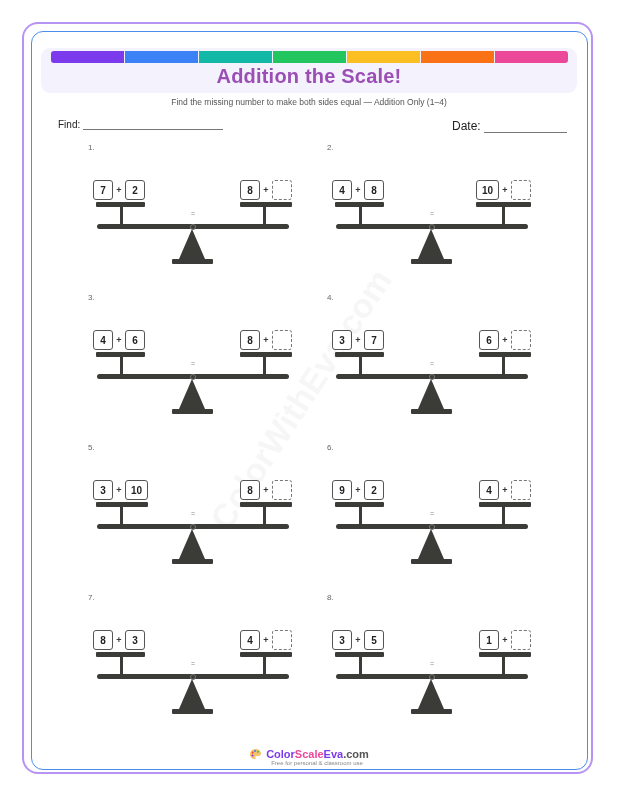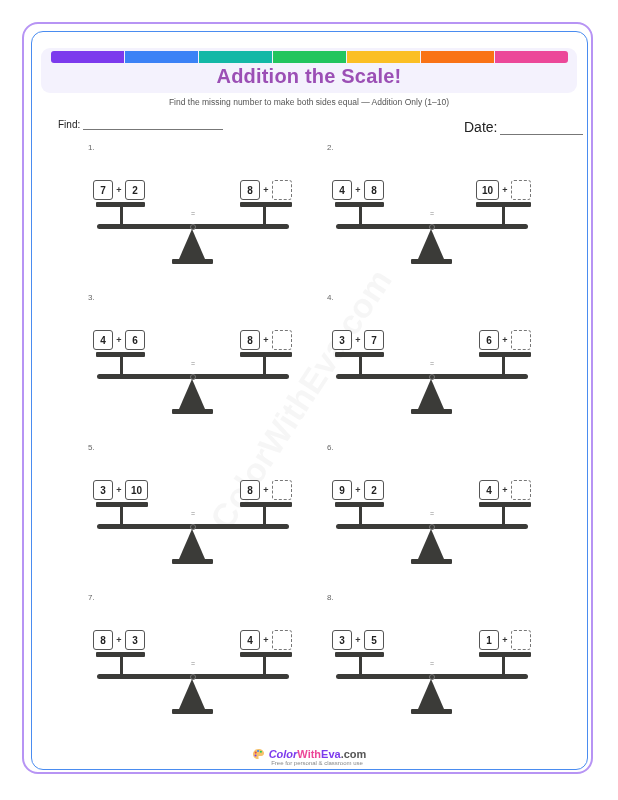--- a/index.html
+++ b/index.html
@@ -13,21 +13,21 @@
                  background:#f4f2fd; border-radius:9px; }
   .rainbow { position:absolute; left:51px; top:51px; width:517px; height:12px; display:flex; gap:1px; }
   .rainbow span { flex:1; height:12px; }
   .rainbow span:first-child { border-radius:3px 0 0 3px; }
   .rainbow span:last-child { border-radius:0 3px 3px 0; }
   .title { position:absolute; left:0; width:618px; top:65px; text-align:center;
            font-size:20px; font-weight:bold; color:#9b4fb5; letter-spacing:0.2px; }
   .subtitle { position:absolute; left:0; width:618px; top:97px; text-align:center;
               font-size:8.5px; color:#555; }
   .name-line { position:absolute; left:58px; top:119px; font-size:10px; color:#222; }
-  .date-line { position:absolute; left:464px; top:119px; font-size:14px; color:#222; }
+  .date-line { position:absolute; left:452px; top:119px; font-size:12px; color:#222; }
   .blank { display:inline-block; border-bottom:1px solid #777; vertical-align:bottom; height:10px; margin-left:3px; }
   .watermark { position:absolute; left:150px; top:380px; font-size:34px; font-weight:bold;
                color:rgba(180,180,180,0.12); transform:rotate(-57deg); transform-origin:center;
                white-space:nowrap; pointer-events:none; }
   .problem { position:absolute; width:230px; height:135px; }
   .pnum { position:absolute; left:8px; top:0px; font-size:8px; color:#666; }
   .box { position:absolute; top:37px; width:20px; height:20px; border:1.3px solid #555;
          border-radius:3px; background:#fff; box-sizing:border-box;
          font-size:10px; font-weight:bold; color:#222; display:flex; align-items:center; justify-content:center; }
   .box.wide { width:23px; }
@@ -40,21 +40,21 @@
   .pivot-dot { position:absolute; left:110px; top:81px; width:4px; height:4px; border:1px solid #777;
                border-radius:50%; background:#3b3b38; }
   .tri { position:absolute; left:99px; top:86px; width:0; height:0;
          border-left:13px solid transparent; border-right:13px solid transparent;
          border-bottom:30px solid #3b3b38; }
   .base { position:absolute; left:92px; top:116px; width:41px; height:5px; background:#3b3b38; border-radius:1px; }
   .footer { position:absolute; left:0; width:618px; top:746px; text-align:center; }
   .brand { display:inline-flex; align-items:center; gap:4px; }
   .palette { width:13px; height:12px; display:inline-block; }
   .brand-text { font-size:11px; font-weight:bold; }
-  .brand-text .c1 { color:#7c3aed;font-style:italic; }
+  .brand-text .c1 { color:#7c3aed; }
   .brand-text .c2 { color:#ec4899; }
   .brand-text .c3 { color:#7c3aed; }
   .brand-text .c4 { color:#555; }
   .tagline { position:absolute; left:0; width:618px; top:760px; text-align:center; font-size:6px; color:#888; padding-left:16px; box-sizing:border-box; }
 </style>
 </head>
 <body>
 
 <div class="outer"></div>
 <div class="inner"></div>
@@ -63,21 +63,21 @@
 <div class="rainbow" id="rainbow">
     <span style="background: rgb(124, 58, 237);"></span>
     <span style="background: rgb(59, 130, 246);"></span>
     <span style="background: rgb(20, 184, 166);"></span>
     <span style="background: rgb(34, 197, 94);"></span>
     <span style="background: rgb(251, 191, 36);"></span>
     <span style="background: rgb(249, 115, 22);"></span>
     <span style="background: rgb(236, 72, 153);"></span>
   </div>
 <div class="title">Addition the Scale!</div>
-<div class="subtitle">Find the missing number to make both sides equal — Addition Only (1–10)</div>
+<div class="subtitle">Find the missing number to make both sides equal — Addition Only (1–4)</div>
 
 <div class="name-line">
   <span>Find:</span><span class="blank" style="width:140px"></span>
 </div>
 <div class="date-line">
   <span>Date:</span><span class="blank" style="width:83px"></span>
 </div>
 
 <div class="watermark">ColorWithEva.com</div>
 
@@ -230,16 +230,16 @@
 
 <div class="footer">
   <span class="brand">
     <svg class="palette" viewBox="0 0 14 13">
       <path d="M7 1 C2.5 1 1 4.5 1 6.8 C1 9.8 3.4 12 6.2 12 C7.4 12 7.6 11 7 10.2 C6.5 9.5 7 8.6 8 8.6 L10 8.6 C12 8.6 13 7.4 13 5.8 C13 3 10.4 1 7 1 Z" fill="#f6c26b"></path>
       <circle cx="4" cy="5" r="1.1" fill="#e74c3c"></circle>
       <circle cx="6.5" cy="3.3" r="1.1" fill="#3b82f6"></circle>
       <circle cx="9.6" cy="4" r="1.1" fill="#22c55e"></circle>
       <circle cx="3.8" cy="8.2" r="1.1" fill="#7c3aed"></circle>
     </svg>
-    <span class="brand-text"><span class="c1">Color</span><span class="c2">With</span><span class="c3">Eva</span><span class="c4">.com</span></span>
+    <span class="brand-text"><span class="c1">Color</span><span class="c2">Scale</span><span class="c3">Eva</span><span class="c4">.com</span></span>
   </span>
 </div>
 <div class="tagline">Free for personal &amp; classroom use</div>
 
 </body></html>

